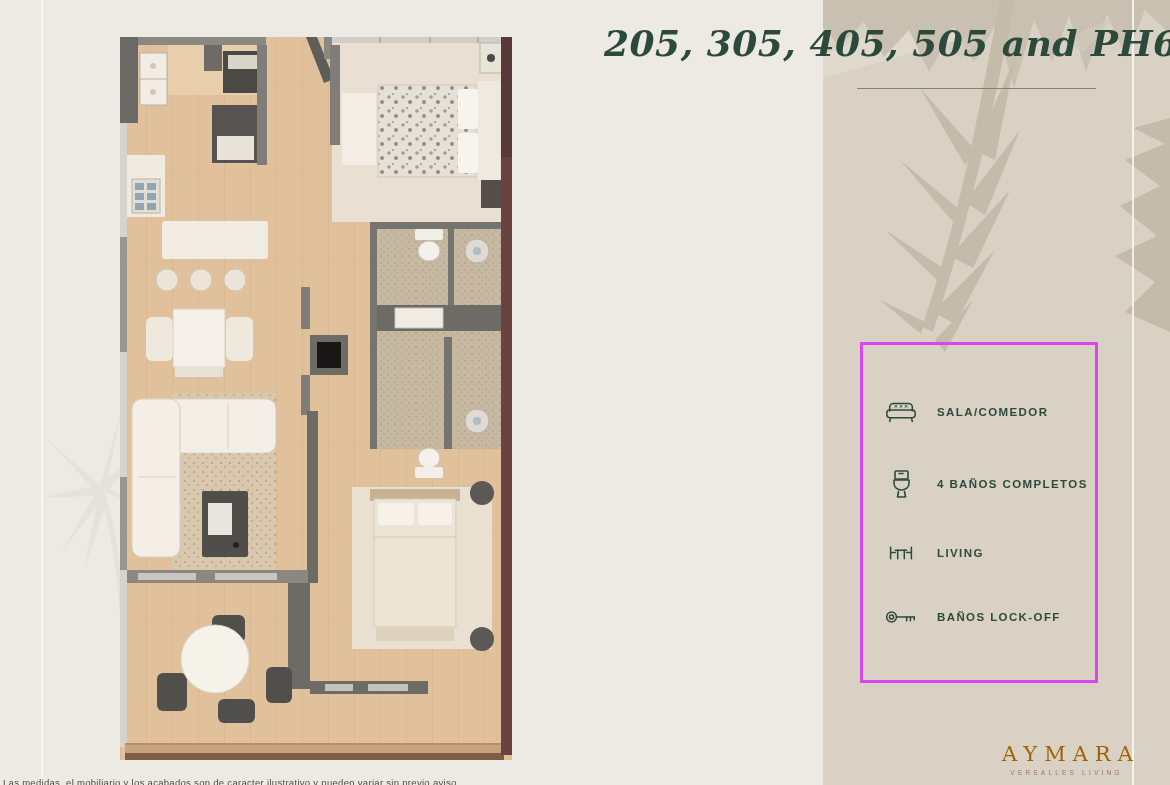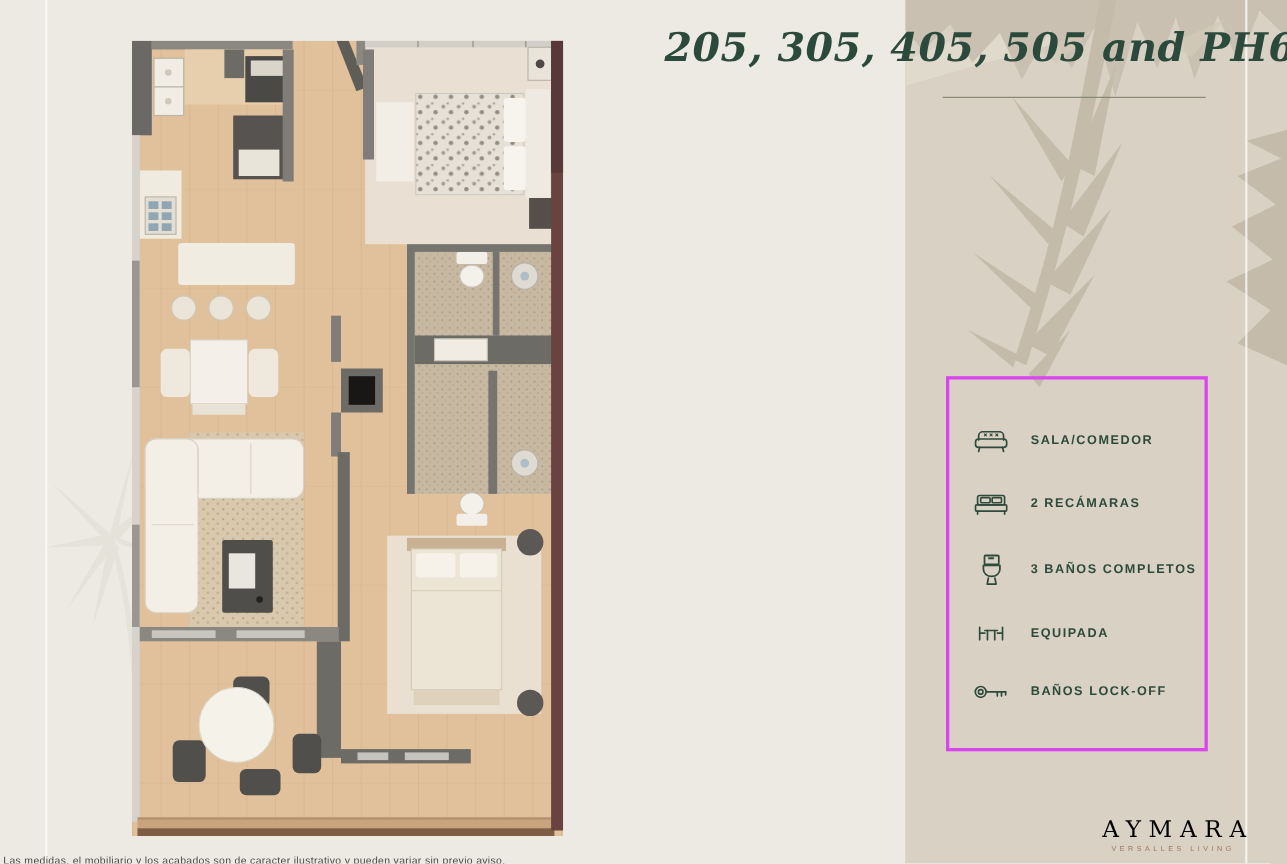--- a/index.html
+++ b/index.html
@@ -30,21 +30,21 @@
   .feature-row{display:flex;align-items:center;}
   .feature-icon{width:40px;display:flex;justify-content:center;align-items:center;flex:0 0 40px;}
   .feature-icon svg{stroke:#2E4A3B;fill:none;stroke-width:1.6;stroke-linecap:round;stroke-linejoin:round;}
   .feature-label{
     margin-left:16px;font-size:11.5px;font-weight:bold;letter-spacing:1.4px;
     color:#2E4A3B;white-space:nowrap;
   }
   .brand-logo{position:absolute;left:995px;top:742px;width:140px;text-align:center;}
   .brand-name{
     font-family:"DejaVu Serif","Liberation Serif",serif;font-size:21px;
-    letter-spacing:7px;color:#000000;text-indent:7px;white-space:nowrap;
+    letter-spacing:7px;color:#a16207;text-indent:7px;white-space:nowrap;
   }
   .brand-tagline{
     margin-top:3px;font-size:6.5px;letter-spacing:3.2px;color:#A3775C;
     text-indent:3px;white-space:nowrap;
   }
   .footer-disclaimer{
     position:absolute;left:3px;top:777px;width:420px;
     font-size:9.5px;color:#4a4a44;letter-spacing:.3px;white-space:nowrap;
   }
   .floor-plan{position:absolute;left:120px;top:37px;width:392px;height:723px;}
@@ -263,55 +263,43 @@
         <rect x="3" y="11" width="30" height="8" rx="3"></rect>
         <path d="M7,19 l-1,4 M29,19 l1,4"></path>
         <path d="M11.5,6 l2,2 m0,-2 l-2,2 M17,6 l2,2 m0,-2 l-2,2 M22.5,6 l2,2 m0,-2 l-2,2" stroke-width="1"></path>
       </svg>
     </span>
     <span class="feature-label">SALA/COMEDOR</span>
   </div>
 
 
 
-  <div class="feature-row">
-    <span class="feature-icon">
-      <svg width="34" height="24" viewBox="0 0 36 24">
-        <rect x="5" y="4" width="26" height="9" rx="2"></rect>
-        <rect x="8" y="6" width="9" height="5" rx="1"></rect>
-        <rect x="19" y="6" width="9" height="5" rx="1"></rect>
-        <rect x="3" y="13" width="30" height="6" rx="1"></rect>
-        <path d="M5,19 v3 M31,19 v3"></path>
-      </svg>
-    </span>
-    <span class="feature-label">2 RECÁMARAS</span>
-  </div>
 
   <div class="feature-row">
     <span class="feature-icon">
       <svg width="28" height="30" viewBox="0 0 28 30">
         <rect x="8" y="2" width="13" height="8" rx="1"></rect>
         <line x1="12" y1="4.5" x2="16" y2="4.5"></line>
         <path d="M7,11 h15 v3.5 a7.5,6.5 0 0 1 -15,0 Z"></path>
         <path d="M11.5,22.5 L10.5,28 H18.5 L17.5,22.5"></path>
       </svg>
     </span>
-    <span class="feature-label">3 BAÑOS COMPLETOS</span>
+    <span class="feature-label">4 BAÑOS COMPLETOS</span>
   </div>
 
   <div class="feature-row">
     <span class="feature-icon">
       <svg width="34" height="22" viewBox="0 0 36 22">
         <path d="M7,5 v12 M7,10.5 h5"></path>
         <path d="M29,5 v12 M29,10.5 h-5"></path>
         <line x1="12" y1="8" x2="24" y2="8"></line>
         <path d="M14.5,8 v9 M21.5,8 v9"></path>
       </svg>
     </span>
-    <span class="feature-label">EQUIPADA</span>
+    <span class="feature-label">LIVING</span>
   </div>
 
   <div class="feature-row">
     <span class="feature-icon">
       <svg width="34" height="18" viewBox="0 0 36 18">
         <circle cx="8" cy="9" r="5.2"></circle>
         <circle cx="8" cy="9" r="2.2"></circle>
         <line x1="13.5" y1="9" x2="32" y2="9"></line>
         <path d="M24,9 v4 M28,9 v4 M32,9 v3"></path>
       </svg>

